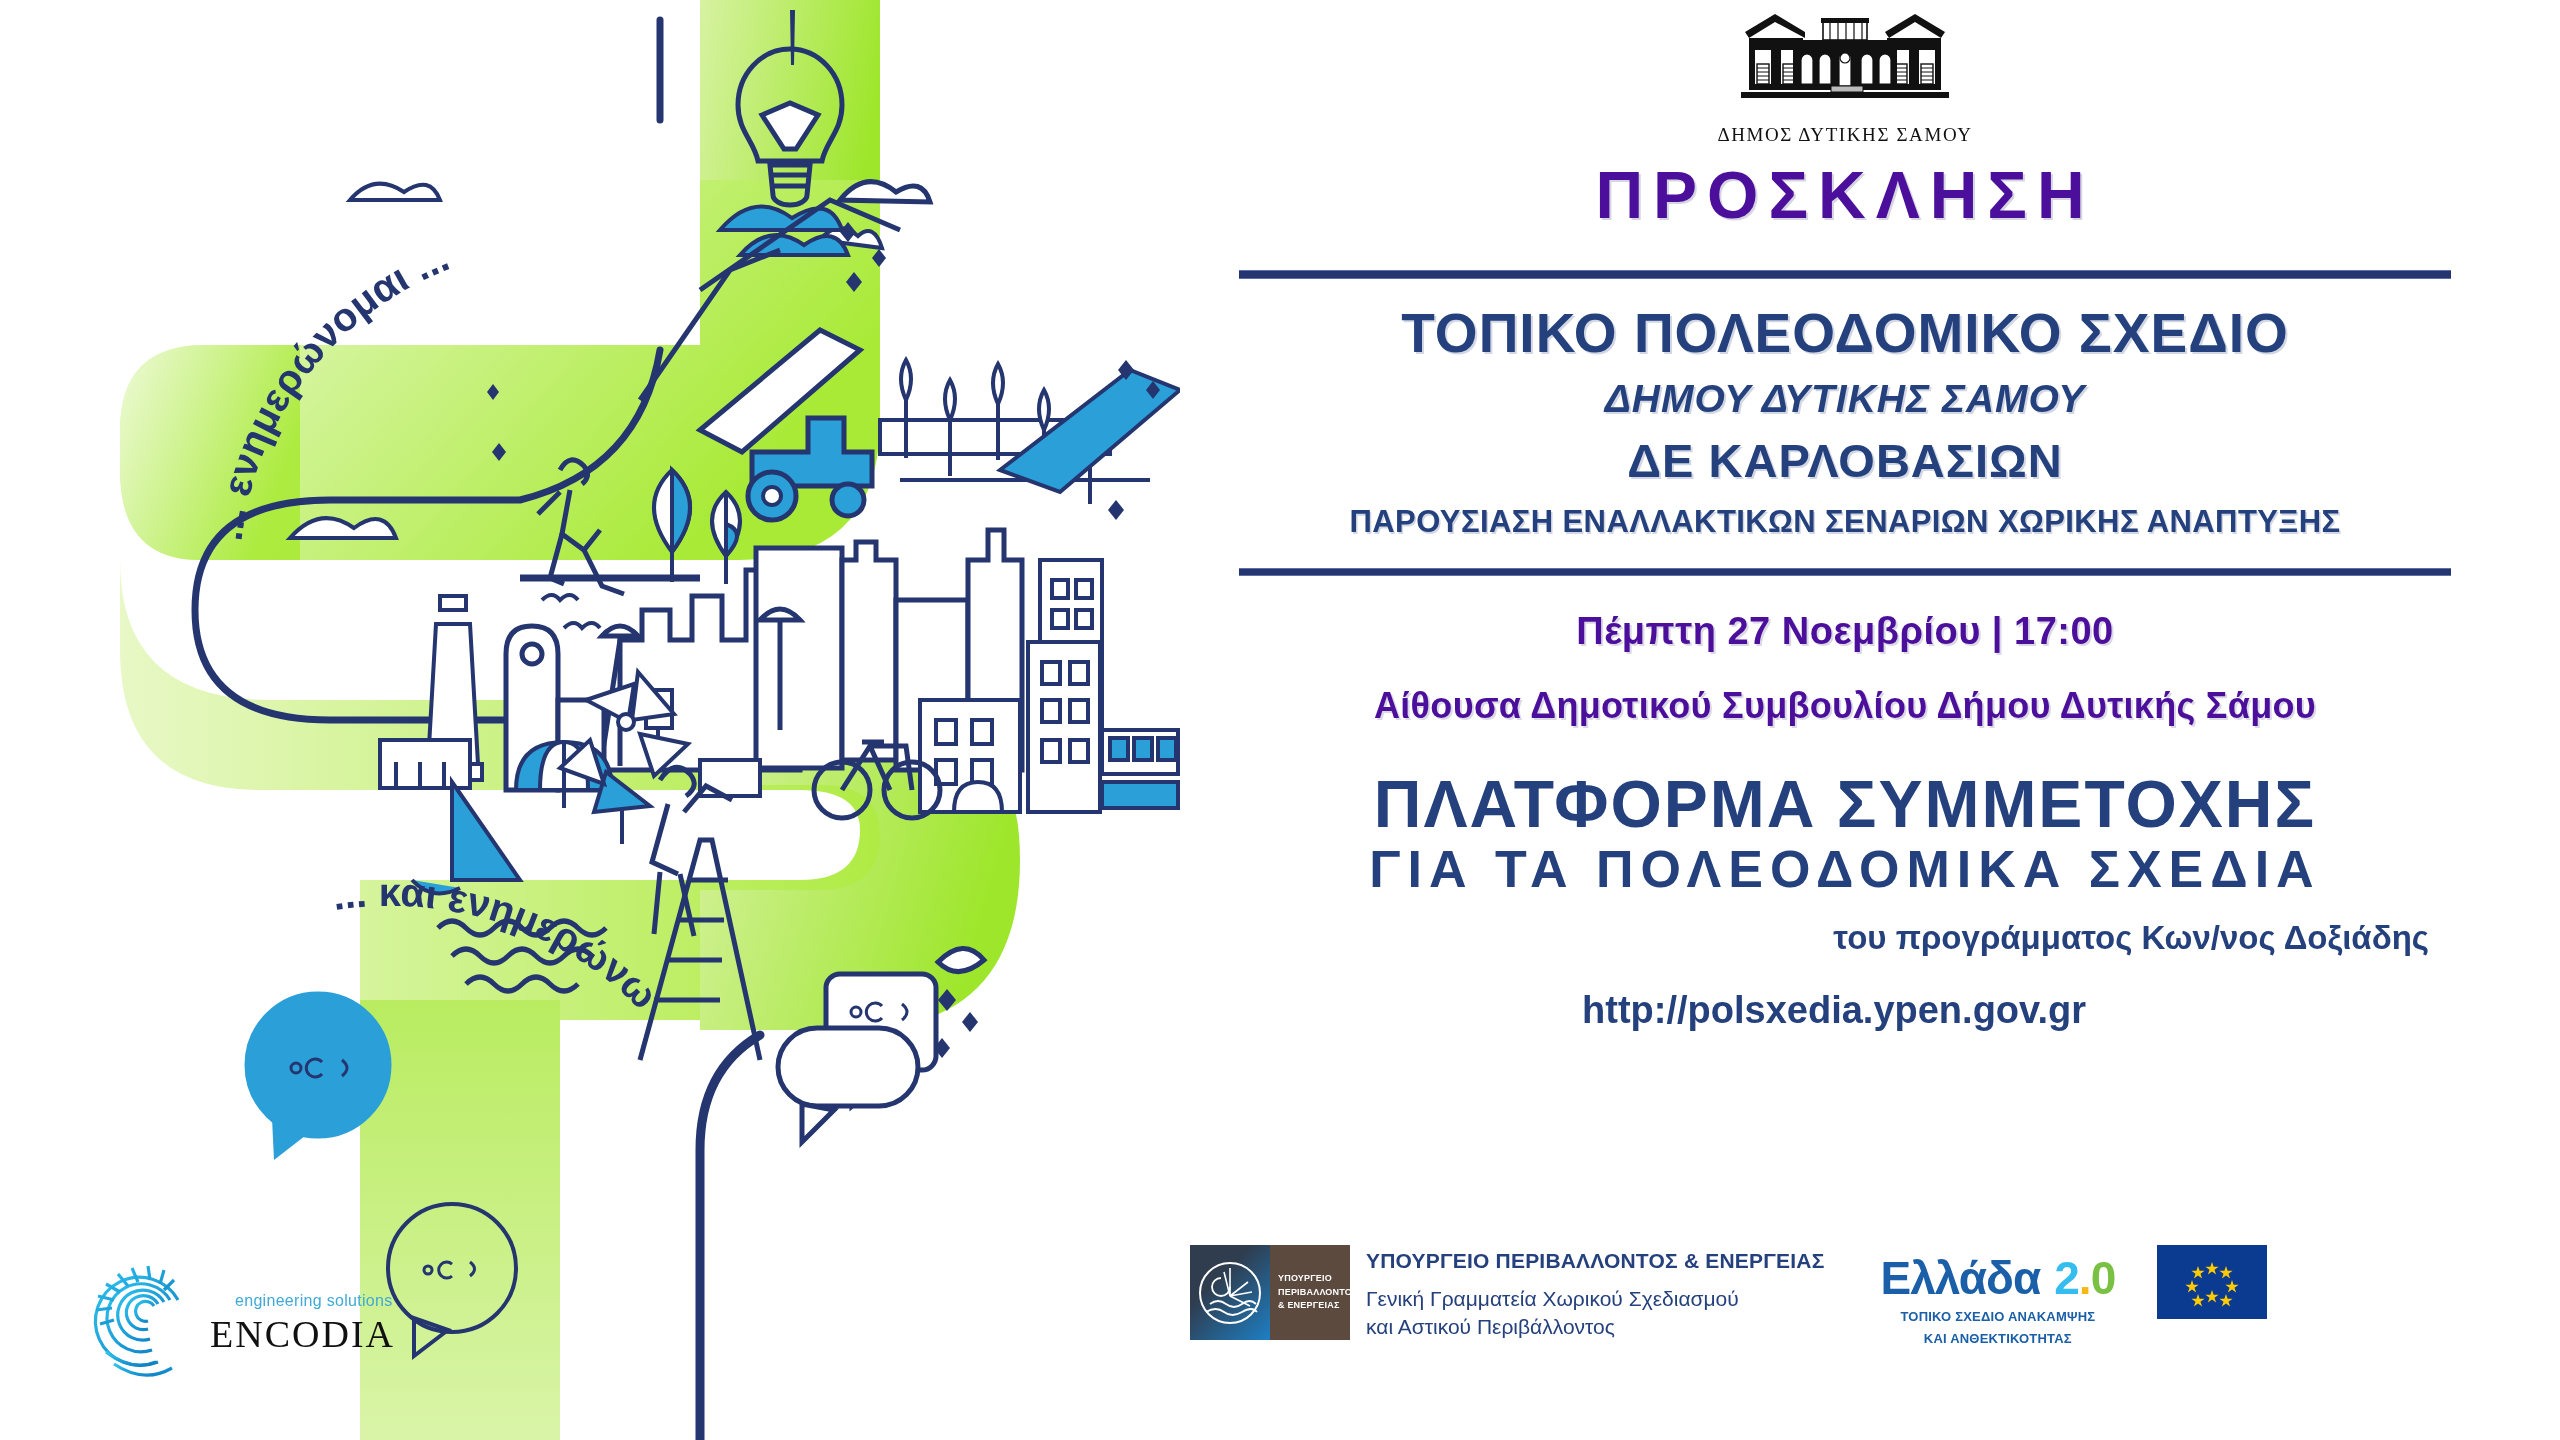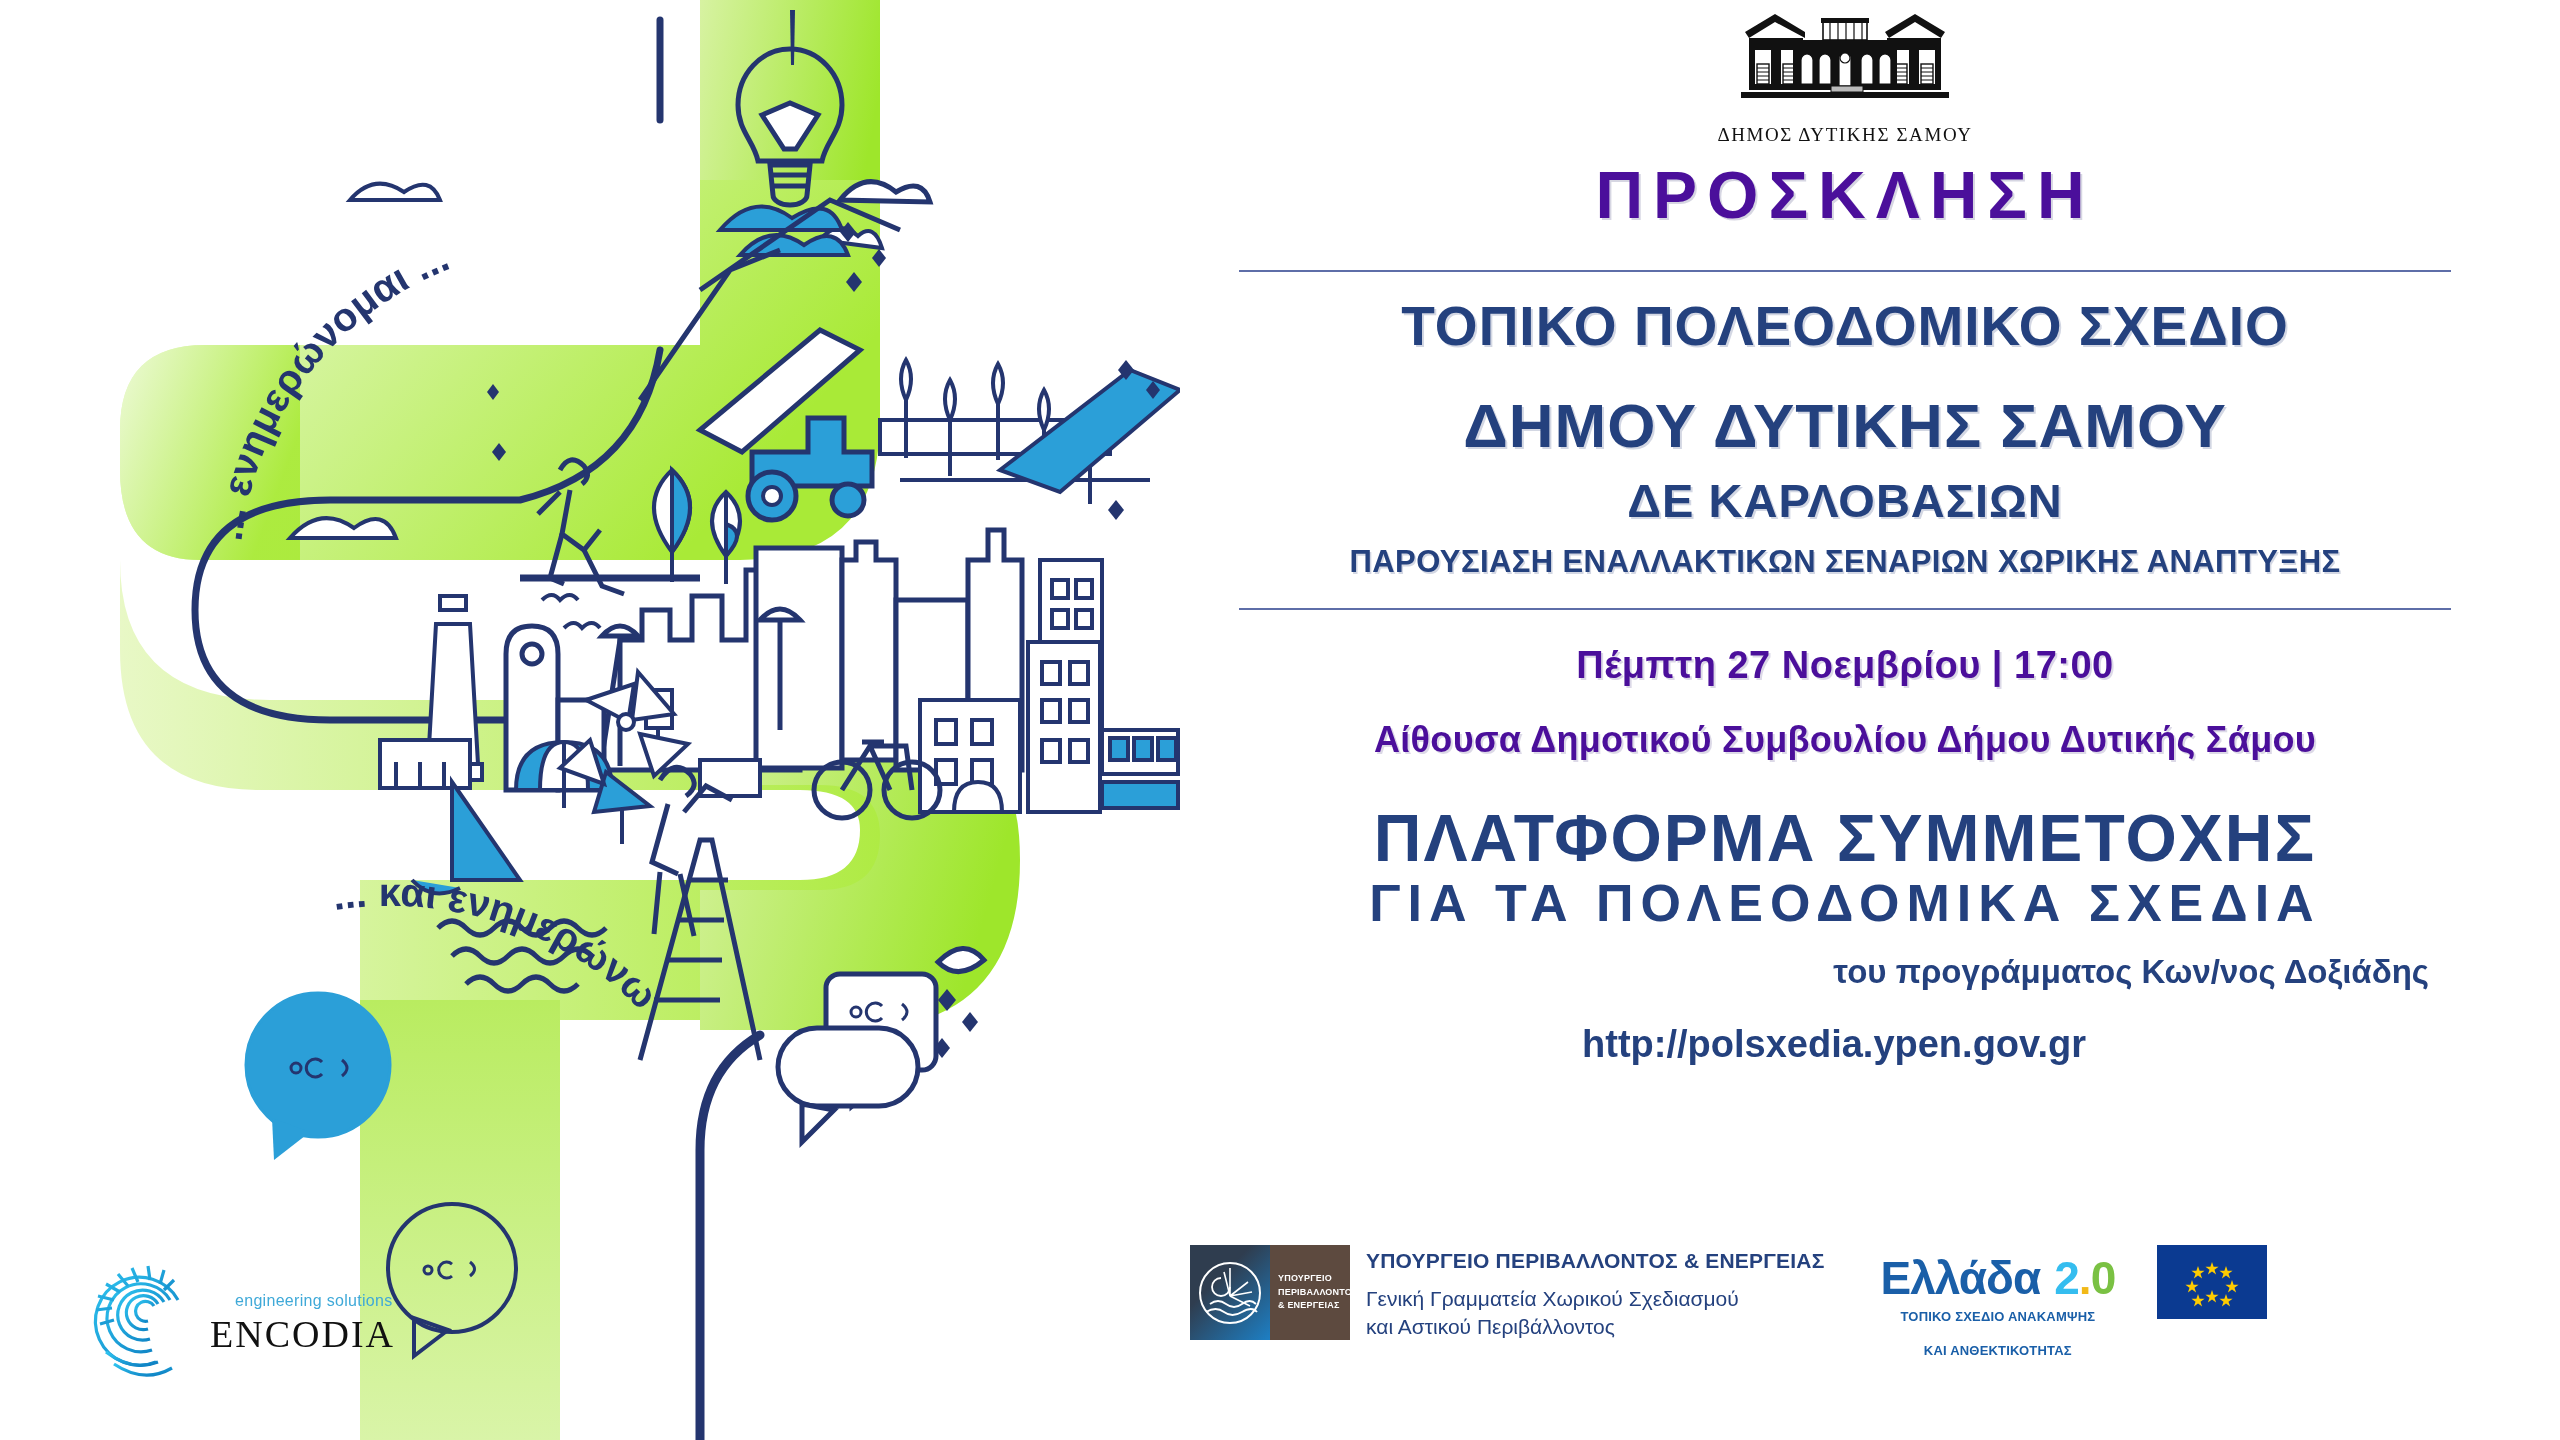--- a/index.html
+++ b/index.html
@@ -31,22 +31,22 @@
     text-shadow:2px 2px 0 rgba(120,120,160,.30);
   }
 
   .rule { width:1212px; height:9px; background:#24356F;
           border-top:1px solid #5e6ea8; border-bottom:1px solid #5e6ea8; }
   .rule.r1 { margin-top:42px; }
   .rule.r2 { margin-top:28px; }
 
   .t1 { margin-top:22px; font-size:55px; font-weight:bold; color:#24417E;
         letter-spacing:1px; text-shadow:2px 2px 0 rgba(130,140,175,.35); }
-  .t2 { margin-top:32px; font-size:62px; font-weight:bold; color:#24417E;
-        letter-spacing:1px; text-shadow:2px 2px 0 rgba(130,140,175,.35); }
+  .t2 { margin-top:12px; font-size:39px; font-weight:bold; color:#24417E;
+        letter-spacing:1px; text-shadow:2px 2px 0 rgba(130,140,175,.35);font-style:italic; }
   .t3 { margin-top:12px; font-size:47px; font-weight:bold; color:#24417E;
         letter-spacing:1px; text-shadow:2px 2px 0 rgba(130,140,175,.35); }
   .t4 { margin-top:16px; font-size:31px; font-weight:bold; color:#24417E;
         letter-spacing:.4px; text-shadow:1.5px 1.5px 0 rgba(130,140,175,.35); }
 
   .when { margin-top:34px; font-size:38px; font-weight:bold; color:#4B0F9B;
           letter-spacing:.5px; text-shadow:2px 2px 0 rgba(140,130,175,.30); }
   .where{ margin-top:32px; font-size:36px; font-weight:bold; color:#4B0F9B;
           letter-spacing:.3px; text-shadow:2px 2px 0 rgba(140,130,175,.30); }
 
@@ -509,21 +509,21 @@
     </div>
 
     <div class="gr2">
       <div class="gr2-main">
         <span>Ελλάδα</span>
         <span class="two">2</span>
         <span class="dot">.</span>
         <span class="zero">0</span>
       </div>
       <div class="gr2-sub">ΤΟΠΙΚΟ ΣΧΕΔΙΟ ΑΝΑΚΑΜΨΗΣ</div>
-      <div class="gr2-sub" style="margin-top:16px">ΚΑΙ ΑΝΘΕΚΤΙΚΟΤΗΤΑΣ</div>
+      <div class="gr2-sub" style="margin-top:4px">ΚΑΙ ΑΝΘΕΚΤΙΚΟΤΗΤΑΣ</div>
     </div>
 
     <div class="eu">
       <div class="eu-flag">
         <svg width="110" height="74" viewBox="0 0 110 74">
           <rect width="110" height="74" fill="#0b3a91"></rect>
           <g fill="#ffcc00">
             <polygon points="55,17 56.6,21.8 61.6,21.8 57.5,24.8 59.1,29.6 55,26.6 50.9,29.6 52.5,24.8 48.4,21.8 53.4,21.8"></polygon>
             <polygon points="55,45 56.6,49.8 61.6,49.8 57.5,52.8 59.1,57.6 55,54.6 50.9,57.6 52.5,52.8 48.4,49.8 53.4,49.8"></polygon>
             <polygon points="41,21 42.6,25.8 47.6,25.8 43.5,28.8 45.1,33.6 41,30.6 36.9,33.6 38.5,28.8 34.4,25.8 39.4,25.8"></polygon>

